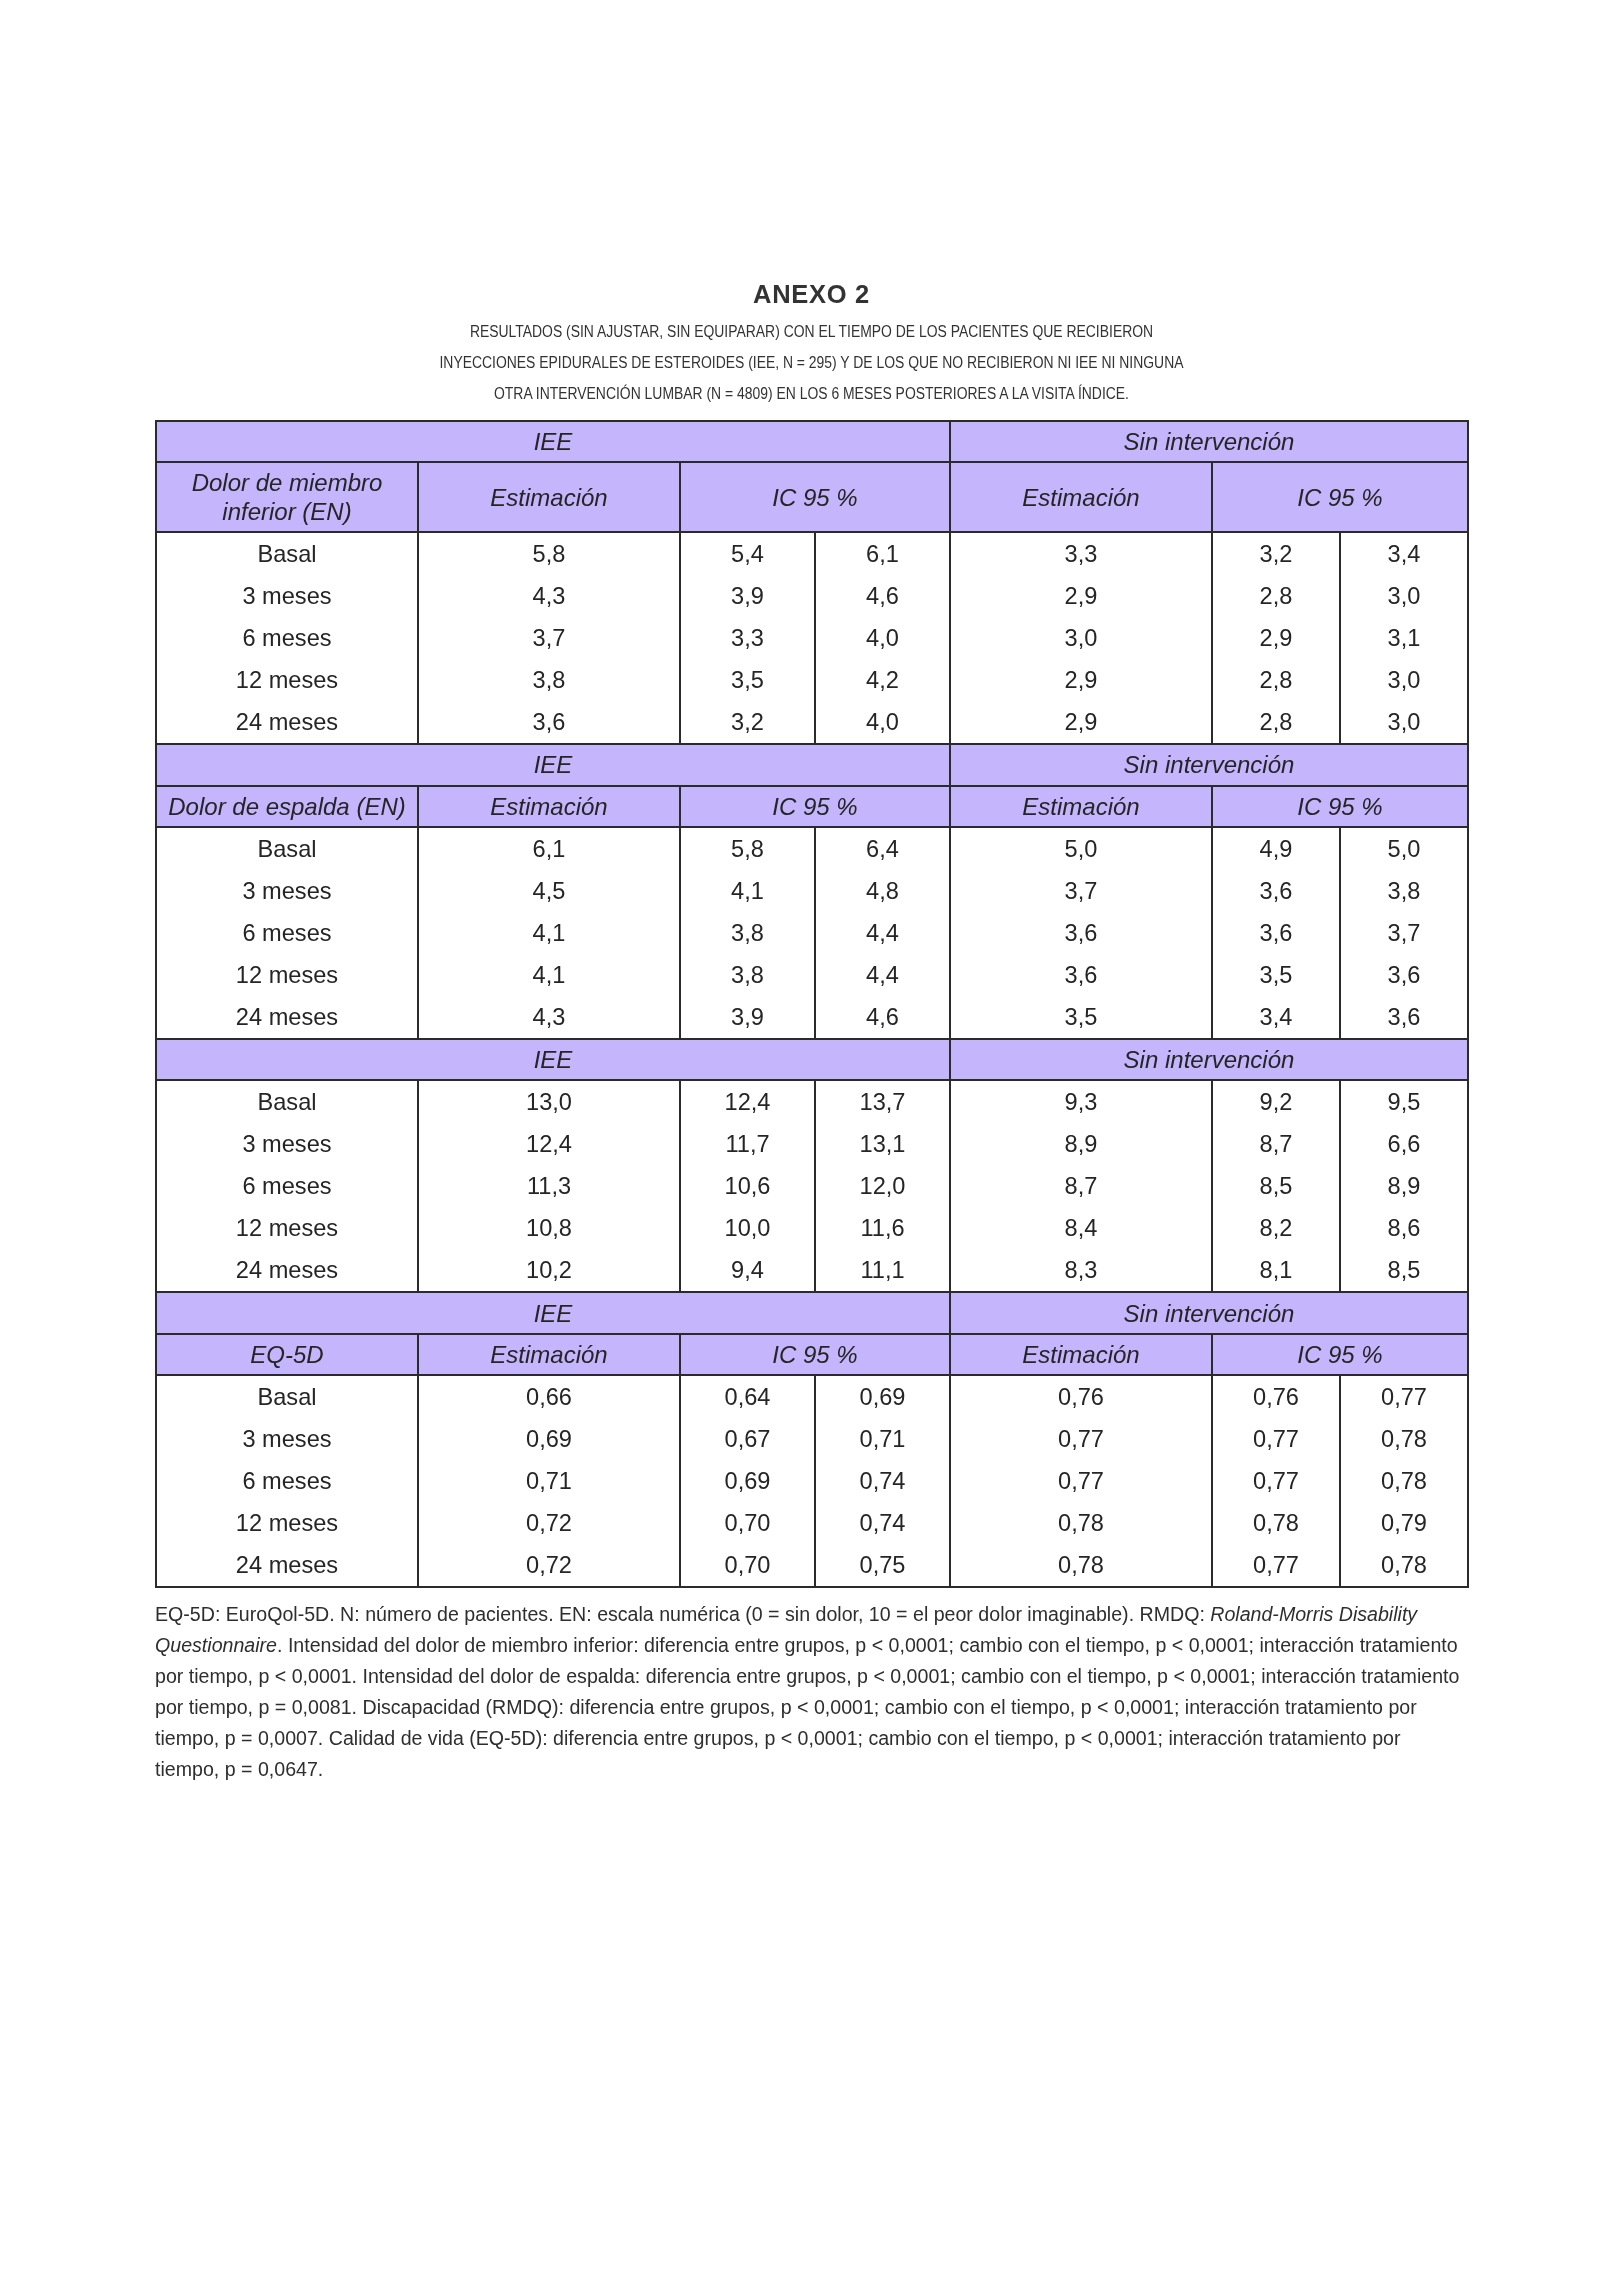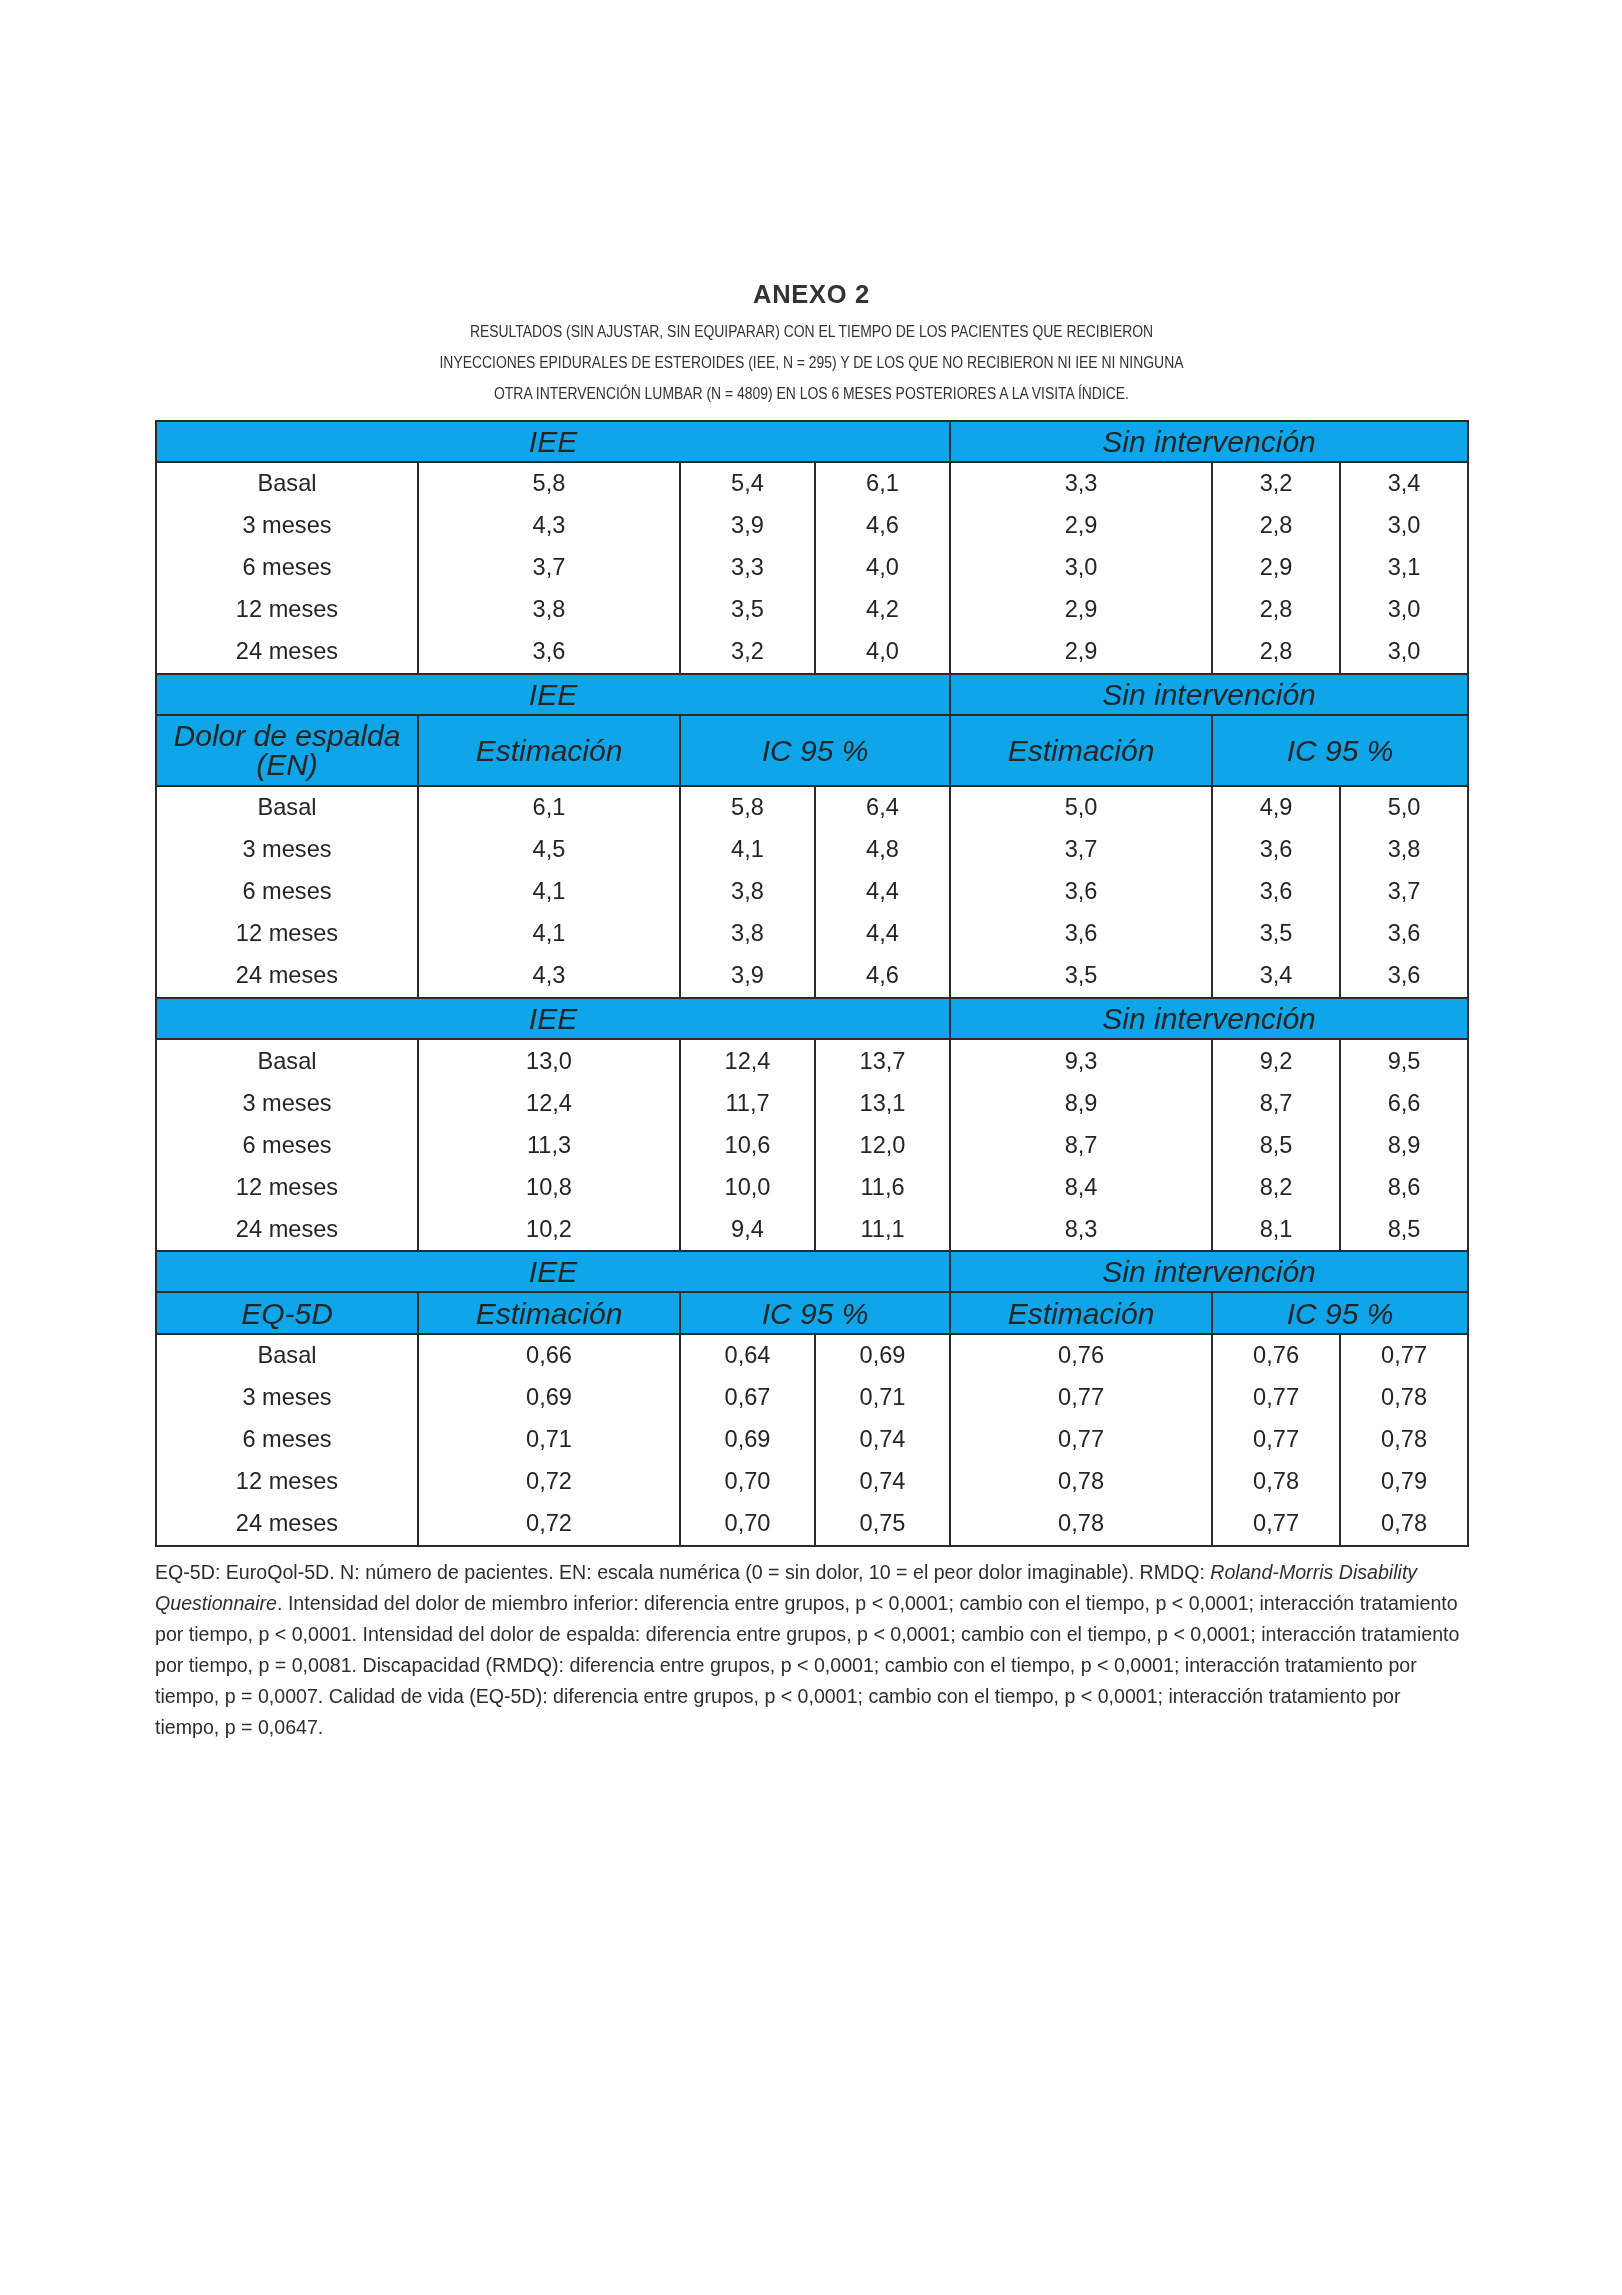--- a/index.html
+++ b/index.html
@@ -47,24 +47,24 @@
     table-layout: fixed;
     width: 1313px;
     margin-top: 10.5px;
     border: 2.6px solid #2b2b2b;
   }
   table.results td {
     overflow: hidden;
     color: #252525;
   }
   td.hdr {
-    background: #0ea5e9;
+    background: #c4b5fd;
     border: 2px solid #2b2b2b;
     font-style: italic;
-    font-size: 30px;
+    font-size: 24px;
     line-height: 29px;
     text-align: center;
     padding: 5.2px 6.5px;
   }
   td.cell {
     border-left: 2px solid #2b2b2b;
     border-right: 2px solid #2b2b2b;
     border-top: none;
     border-bottom: none;
     font-size: 23.6px;
@@ -104,20 +104,27 @@
         <col style="width:262px">
         <col style="width:128px">
         <col style="width:128px">
       </colgroup>
       <tbody id="table-body">
           <tr>
             <td class="hdr" colspan="4">IEE</td>
             <td class="hdr" colspan="3">Sin intervención</td>
           </tr>
           <tr>
+            <td class="hdr">Dolor de miembro inferior (EN)</td>
+            <td class="hdr">Estimación</td>
+            <td class="hdr" colspan="2">IC 95 %</td>
+            <td class="hdr">Estimación</td>
+            <td class="hdr" colspan="2">IC 95 %</td>
+          </tr>
+          <tr>
             <td class="cell">Basal</td>
             <td class="cell">5,8</td>
             <td class="cell">5,4</td>
             <td class="cell">6,1</td>
             <td class="cell">3,3</td>
             <td class="cell">3,2</td>
             <td class="cell">3,4</td>
           </tr>
           <tr>
             <td class="cell">3 meses</td>

